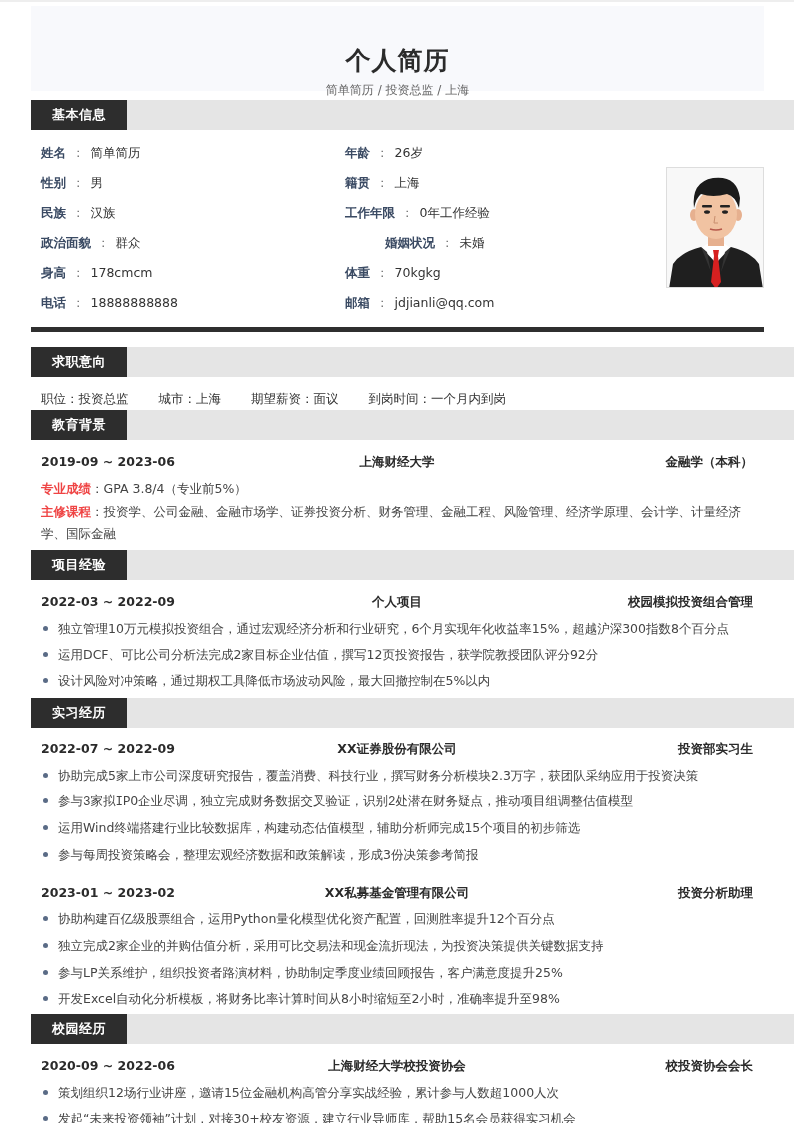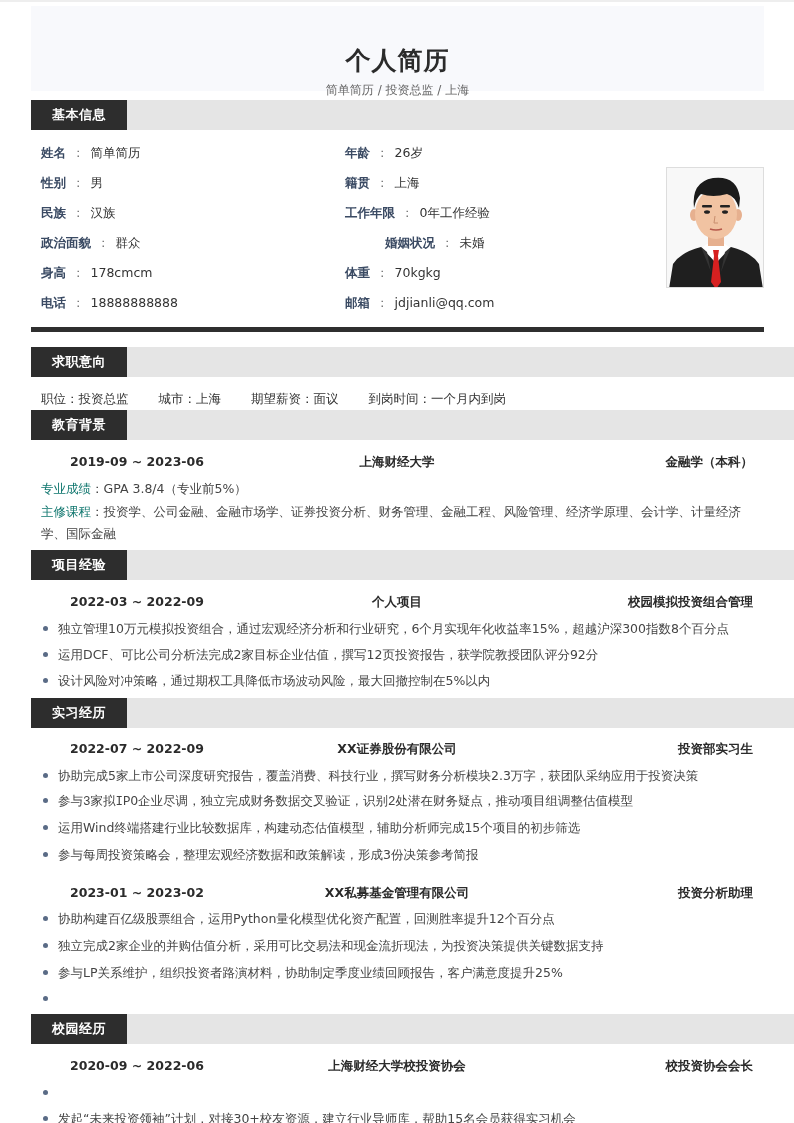--- a/index.html
+++ b/index.html
@@ -14,25 +14,25 @@
     .info-grid { position: absolute; left: 41px; top: 140px; width: 620px; }
     .info-row { position: absolute; left: 0; height: 22px; font-size: 12.5px; line-height: 22px; white-space: nowrap; }
     .info-row .k { font-weight: bold; color: #3a4a63; }
     .info-row .c { color: #777777; margin: 0 6px 0 6px; }
     .info-row .v { color: #333333; }
     .photo { position: absolute; left: 666px; top: 165px; width: 98px; height: 121px; border: 1px solid #dddddd; background: #f7f7f7; overflow: hidden; }
     .rule { position: absolute; left: 31px; top: 325px; width: 733px; height: 5px; background: #2f2f2f; }
     .intent { position: absolute; left: 41px; top: 387px; font-size: 12.5px; line-height: 20px; white-space: nowrap; color: #333; }
     .intent span.item { margin-right: 26px; }
     .entry-head { position: absolute; left: 41px; width: 712px; height: 22px; font-size: 12.5px; font-weight: bold; line-height: 22px; color: #2b2b2b; }
-    .entry-head .date { position: absolute; left: 0; margin-left: 29px; }
+    .entry-head .date { position: absolute; left: 0; }
     .entry-head .org { position: absolute; left: 0; right: 0; text-align: center; }
     .entry-head .role { position: absolute; right: 0; }
     .line { position: absolute; left: 41px; width: 712px; font-size: 12.5px; line-height: 22px; color: #444; }
-    .line .k { font-weight: normal; color: #0f766e; }
+    .line .k { font-weight: bold; color: #ef4444; }
     .bullet { position: absolute; left: 41px; width: 720px; font-size: 12.5px; line-height: 22px; color: #444; white-space: nowrap; }
     .bullet .dot { display: inline-block; width: 5px; height: 5px; border-radius: 50%; background: #5a6b86; margin: 0 10px 2px 2px; vertical-align: middle; }
   </style>
 </head>
 <body>
 
 <div class="page">
 
   <div class="header">
     <div class="title">个人简历</div>
@@ -171,26 +171,26 @@
   <div class="bullet" style="top:842px;"><span class="dot"></span><span>参与每周投资策略会，整理宏观经济数据和政策解读，形成3份决策参考简报</span></div>
 
   <div class="entry-head" style="top:880px;">
     <span class="date">2023-01 ~ 2023-02</span>
     <span class="org">XX私募基金管理有限公司</span>
     <span class="role">投资分析助理</span>
   </div>
   <div class="bullet" style="top:906px;"><span class="dot"></span><span>协助构建百亿级股票组合，运用Python量化模型优化资产配置，回测胜率提升12个百分点</span></div>
   <div class="bullet" style="top:933px;"><span class="dot"></span><span>独立完成2家企业的并购估值分析，采用可比交易法和现金流折现法，为投资决策提供关键数据支持</span></div>
   <div class="bullet" style="top:960px;"><span class="dot"></span><span>参与LP关系维护，组织投资者路演材料，协助制定季度业绩回顾报告，客户满意度提升25%</span></div>
-  <div class="bullet" style="top:986px;"><span class="dot"></span></div>
+  <div class="bullet" style="top:986px;"><span class="dot"></span><span>开发Excel自动化分析模板，将财务比率计算时间从8小时缩短至2小时，准确率提升至98%</span></div>
 
   <div class="section-bar" style="top:1012px;">
     <span class="label">校园经历</span>
   </div>
   <div class="entry-head" style="top:1053px;">
     <span class="date">2020-09 ~ 2022-06</span>
     <span class="org">上海财经大学校投资协会</span>
     <span class="role">校投资协会会长</span>
   </div>
-  <div class="bullet" style="top:1080px;"><span class="dot"></span></div>
+  <div class="bullet" style="top:1080px;"><span class="dot"></span><span>策划组织12场行业讲座，邀请15位金融机构高管分享实战经验，累计参与人数超1000人次</span></div>
   <div class="bullet" style="top:1106px;"><span class="dot"></span><span>发起“未来投资领袖”计划，对接30+校友资源，建立行业导师库，帮助15名会员获得实习机会</span></div>
 
 </div>
 
 </body></html>

